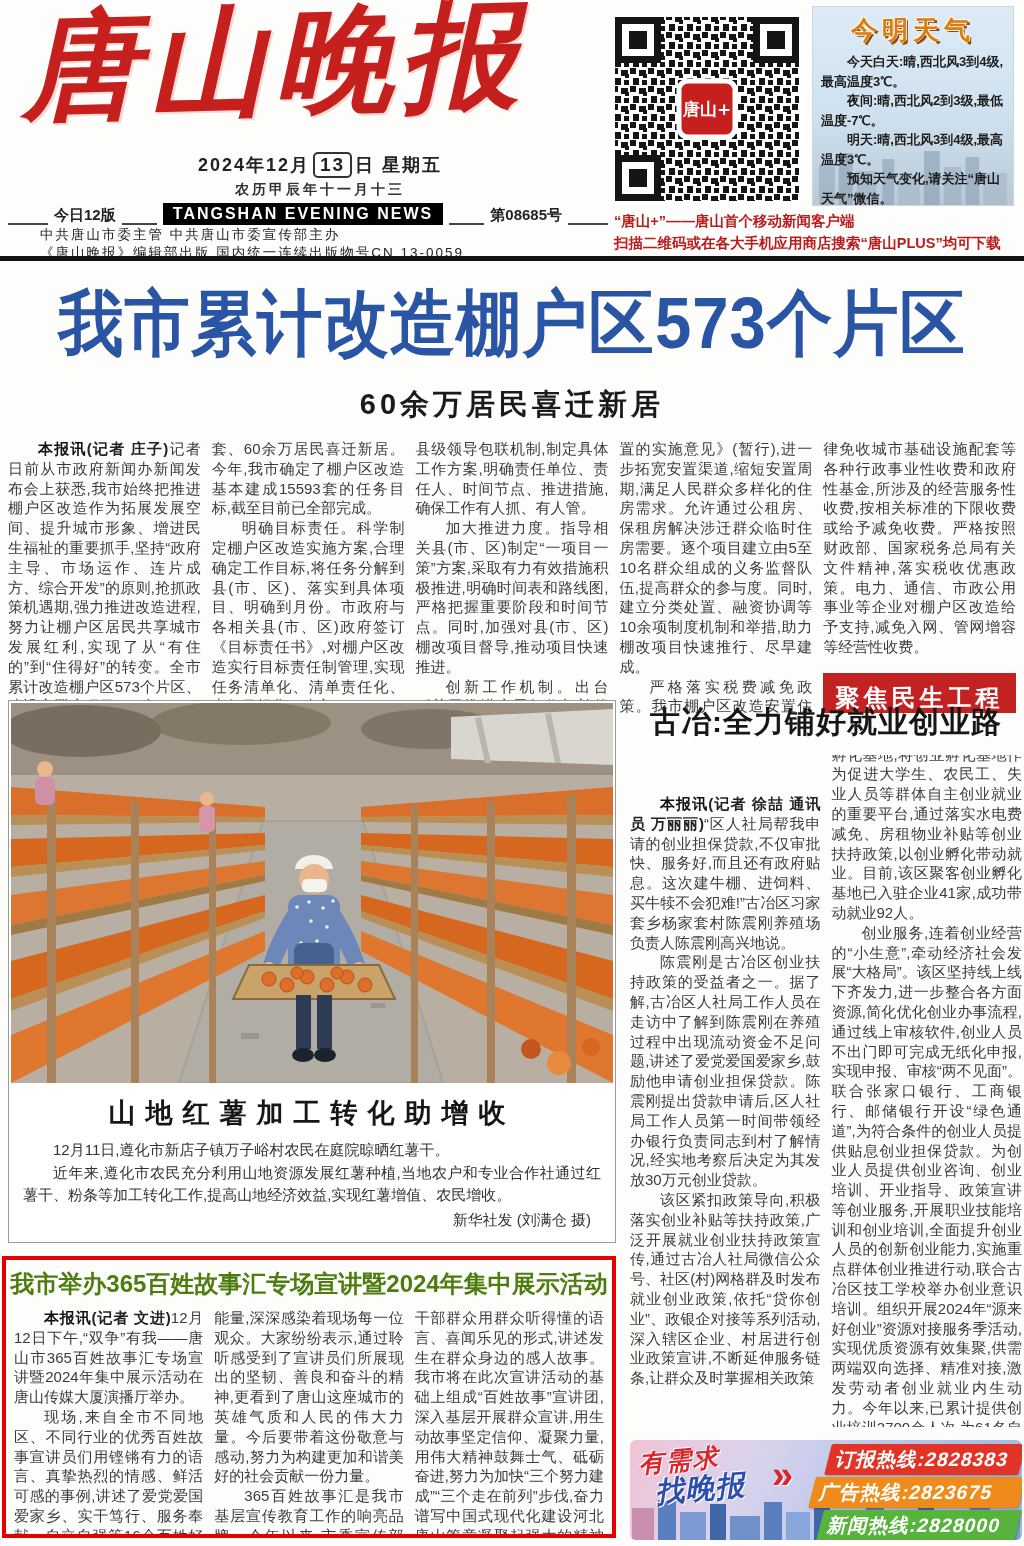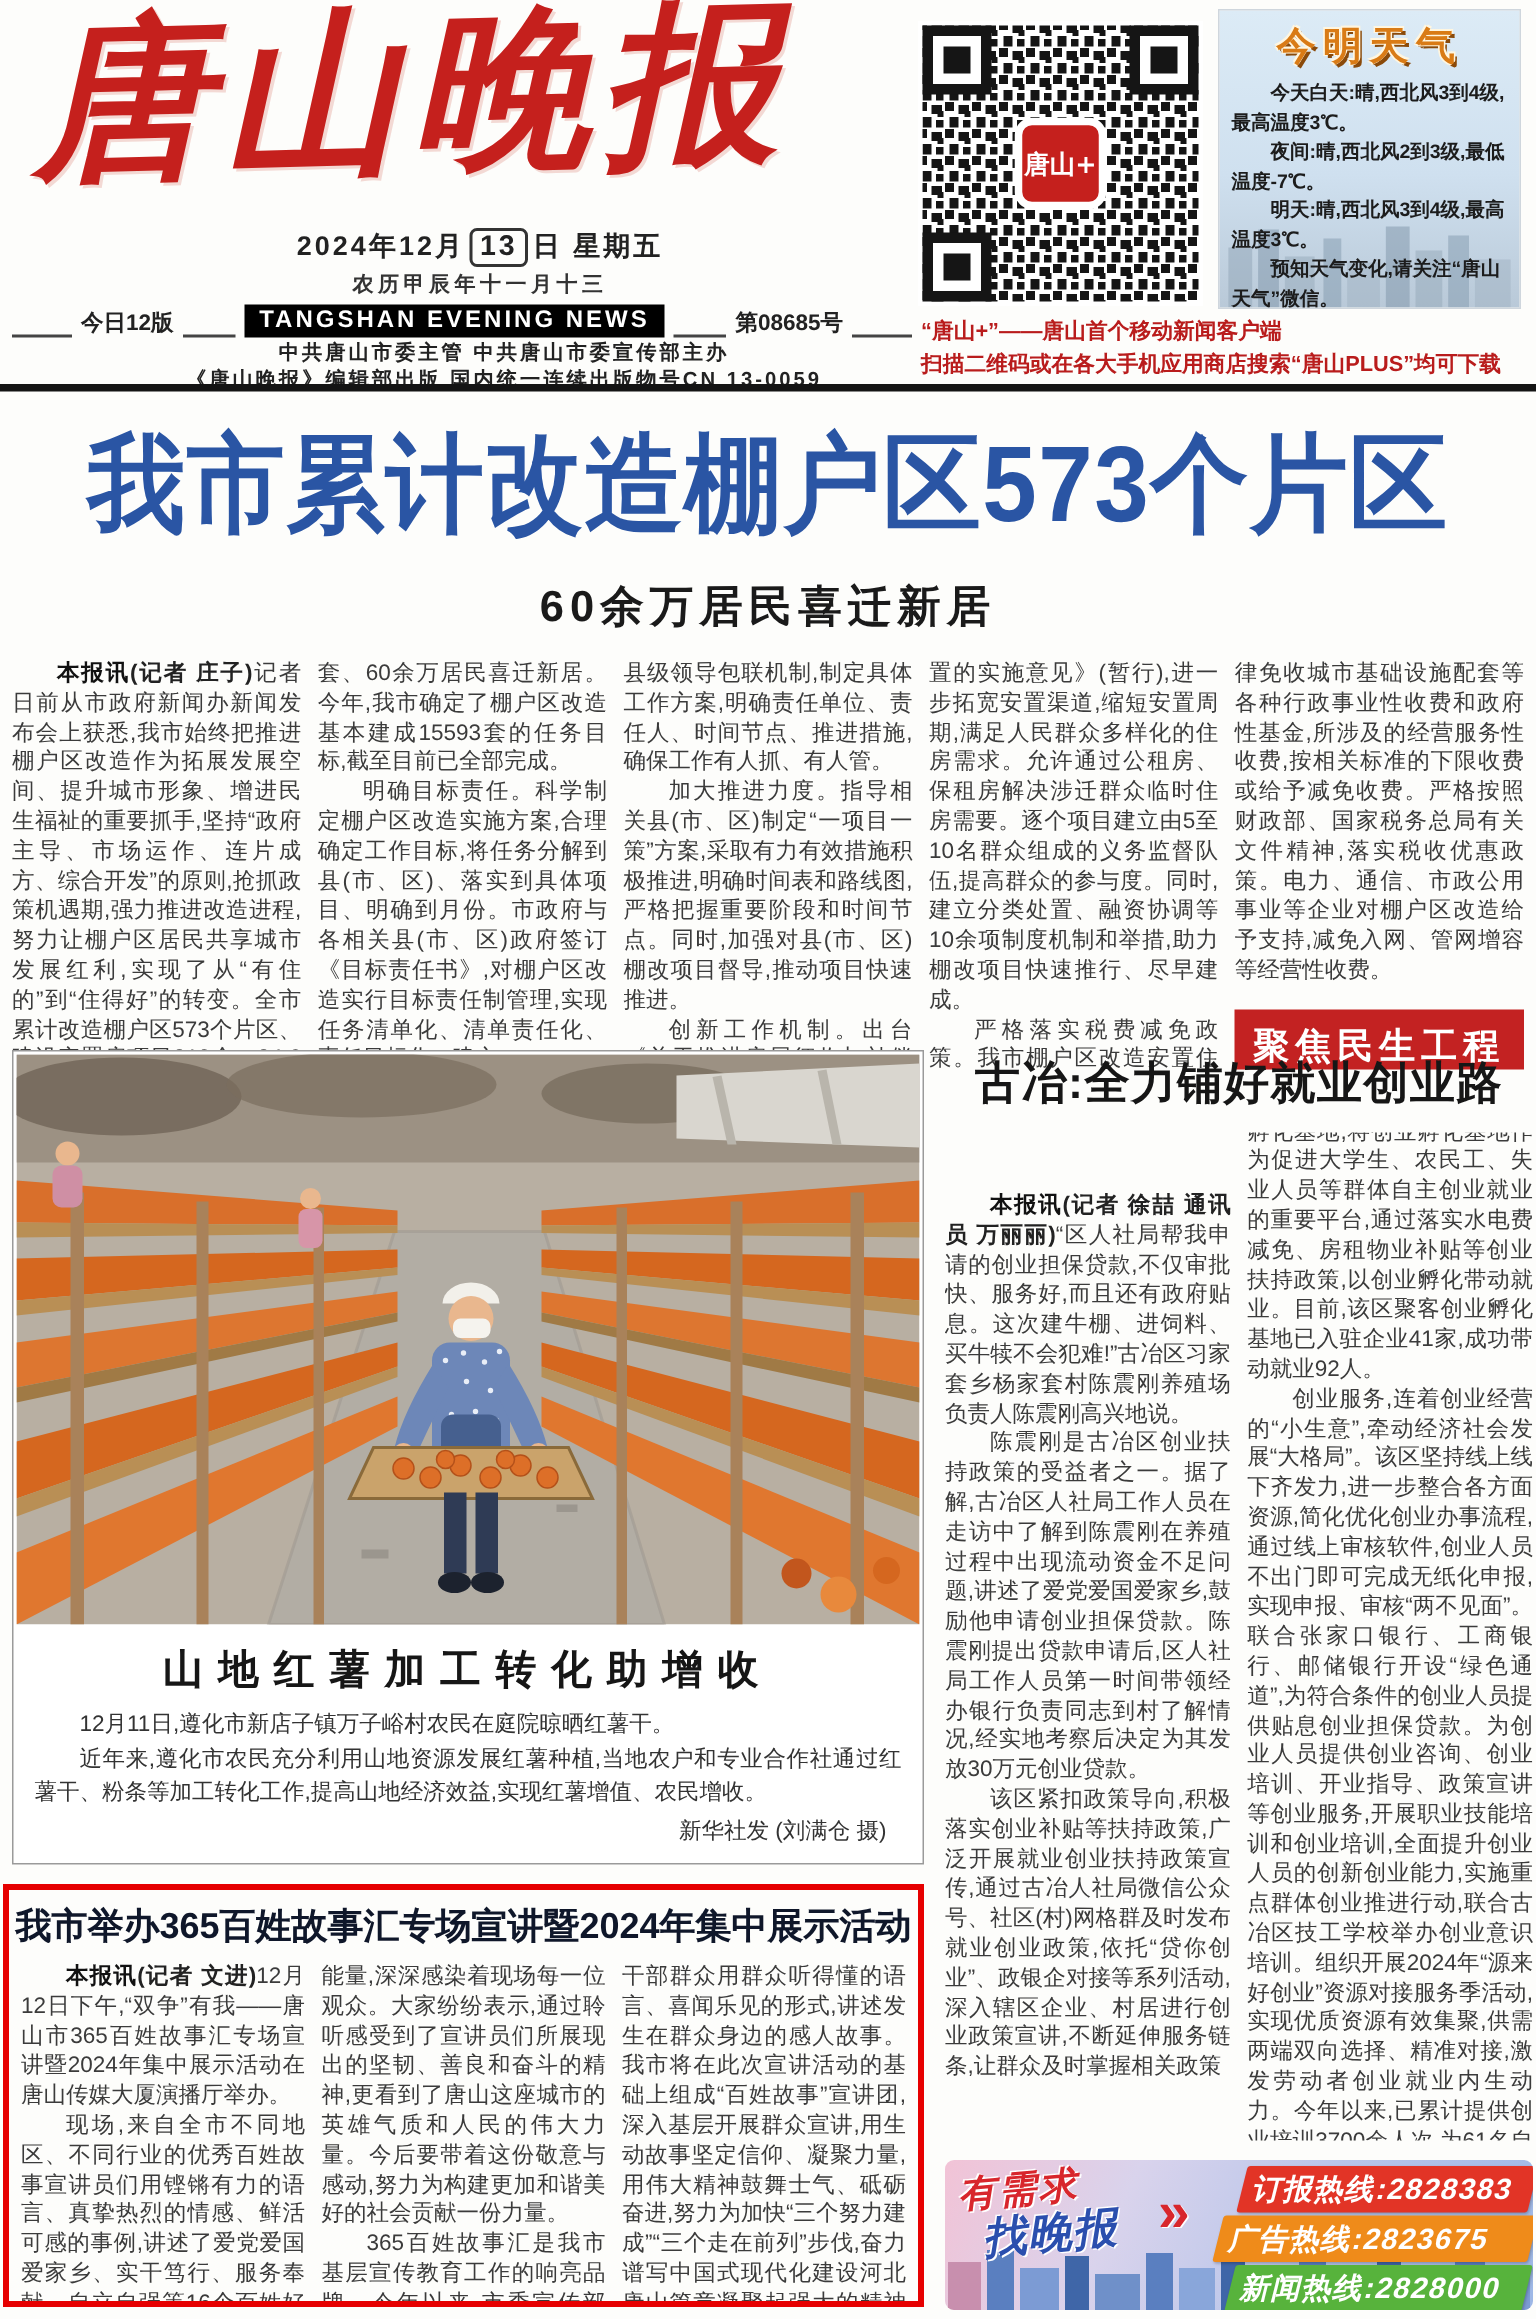--- a/index.html
+++ b/index.html
@@ -10,21 +10,21 @@
   .dateblock{position:absolute;left:100px;top:152px;width:440px;text-align:center;color:#222;}
   .dateline{font-size:18px;font-weight:700;letter-spacing:2px;}
   .daybox{display:inline-block;border:2px solid #333;border-radius:5px;padding:0 5px;margin:0 3px;font-size:19px;}
   .lunar{font-size:14px;font-weight:600;letter-spacing:3px;margin-top:3px;color:#333;}
   .pubrow{position:absolute;left:8px;top:203px;width:600px;display:flex;align-items:flex-end;font-size:15px;font-weight:700;color:#222;}
   .dash{height:2px;background:#444;}
   .d1{width:40px;margin-right:6px;}
   .d2{flex:1;margin:0 6px;}
   .d3{width:40px;margin-left:6px;}
   .engbox{background:#000;color:#fff;padding:2px 10px;font-size:16px;font-weight:700;letter-spacing:2px;}
-  .orglines{position:absolute;left:56px;top:226px;width:560px;text-align:center;font-size:13.5px;font-weight:700;letter-spacing:2px;line-height:1.35;color:#222;}
+  .orglines{position:absolute;left:40px;top:226px;width:560px;font-size:13.5px;font-weight:400;letter-spacing:2px;line-height:1.35;color:#222;}
   .qr{position:absolute;left:612px;top:14px;width:190px;height:190px;}
   .qrlogo-text{font-family:"DejaVu Serif",serif;font-weight:900;}
   .qrcap{position:absolute;left:614px;top:210px;width:406px;font-size:14.5px;font-weight:700;color:#b91c1c;line-height:1.55;}
   .weather{position:absolute;left:812px;top:6px;width:202px;height:200px;background:linear-gradient(180deg,#dcebf6 0%,#cfe0ef 55%,#b9c9d8 100%);border:1px solid #cfd6dd;box-sizing:border-box;padding:4px 8px;overflow:hidden;}
   .wskyline{position:absolute;left:0;bottom:0;width:100%;height:60px;opacity:.5;}
   .wtitle{position:relative;text-align:center;font-size:26px;font-weight:900;letter-spacing:5px;color:#d97b16;text-shadow:-1px -1px 0 #fff6e0,1px -1px 0 #fff6e0,-1px 1px 0 #fff6e0,2px 2px 0 #8a4a0a;margin:2px 0 4px;}
   .wtext{position:relative;font-size:13px;font-weight:700;color:#1c1c1c;line-height:1.5;}
   .wtext p{margin:0;text-indent:2em;}
   .blackrule{position:absolute;left:0;top:256px;width:1024px;height:5px;background:#141414;}
   
@@ -45,21 +45,21 @@
   .photo-illustration{display:block;}
   .photo-title{text-align:center;font-size:27px;font-weight:600;letter-spacing:10px;color:#161616;margin:12px 0 8px;}
   .photo-cap{padding:0 12px;font-size:15px;line-height:1.5;text-align:justify;color:#333;}
   .photo-cap p{margin:0;text-indent:2em;}
   .photo-credit{text-align:right;font-size:15px;color:#333;padding:4px 22px 10px 0;}
   .right-col{position:absolute;left:630px;top:698px;width:392px;}
   .gy-headline{text-align:center;font-size:30px;font-weight:700;color:#161616;letter-spacing:1px;margin:4px 0 12px;white-space:nowrap;}
   .gy-cols{height:672px;overflow:hidden;align-items:center;}
   
   .bottom-box{position:absolute;left:2px;top:1256px;width:614px;height:282px;border:4px solid #e60000;box-sizing:border-box;overflow:hidden;background:#fdfdfb;}
-  .bb-headline{text-align:center;font-size:24px;font-weight:700;color:#0f172a;margin:8px 4px 8px;white-space:nowrap;}
+  .bb-headline{text-align:center;font-size:24px;font-weight:700;color:#4d7c0f;margin:8px 4px 8px;white-space:nowrap;}
   .bb-cols{margin:0 8px;height:228px;overflow:hidden;}
   
   .ad{position:absolute;left:630px;top:1440px;width:392px;height:100px;border-radius:6px;overflow:hidden;background:linear-gradient(115deg,#f2c3d6 0%,#d9d3ec 30%,#b9c6ea 60%,#9db7e6 100%);}
   .ad-skyline{position:absolute;left:0;bottom:0;width:100%;height:46px;}
   .ad-slogans{position:absolute;left:10px;top:6px;transform:rotate(-5deg);line-height:1.1;}
   .ad-s1{font-size:25px;font-weight:900;font-style:italic;color:#d8262c;text-shadow:1px 1px 0 #fff,-1px -1px 0 #fff;letter-spacing:2px;}
   .ad-s2{font-size:29px;font-weight:900;font-style:italic;color:#2b4fae;text-shadow:1px 1px 0 #fff,-1px -1px 0 #fff;letter-spacing:1px;margin-left:14px;font-family:"DejaVu Serif",serif;}
   .ad-arrow{position:absolute;left:142px;top:14px;font-size:38px;font-weight:900;color:#d8262c;text-shadow:1px 1px 0 #fff;}
   .hotlines{position:absolute;left:176px;top:4px;width:216px;}
   .hotline{transform:skewX(-14deg);color:#fff;font-weight:900;font-size:19.5px;letter-spacing:1px;padding:2px 8px;margin-bottom:2px;white-space:nowrap;border-radius:2px;box-shadow:1px 1px 2px rgba(0,0,0,.25);}

